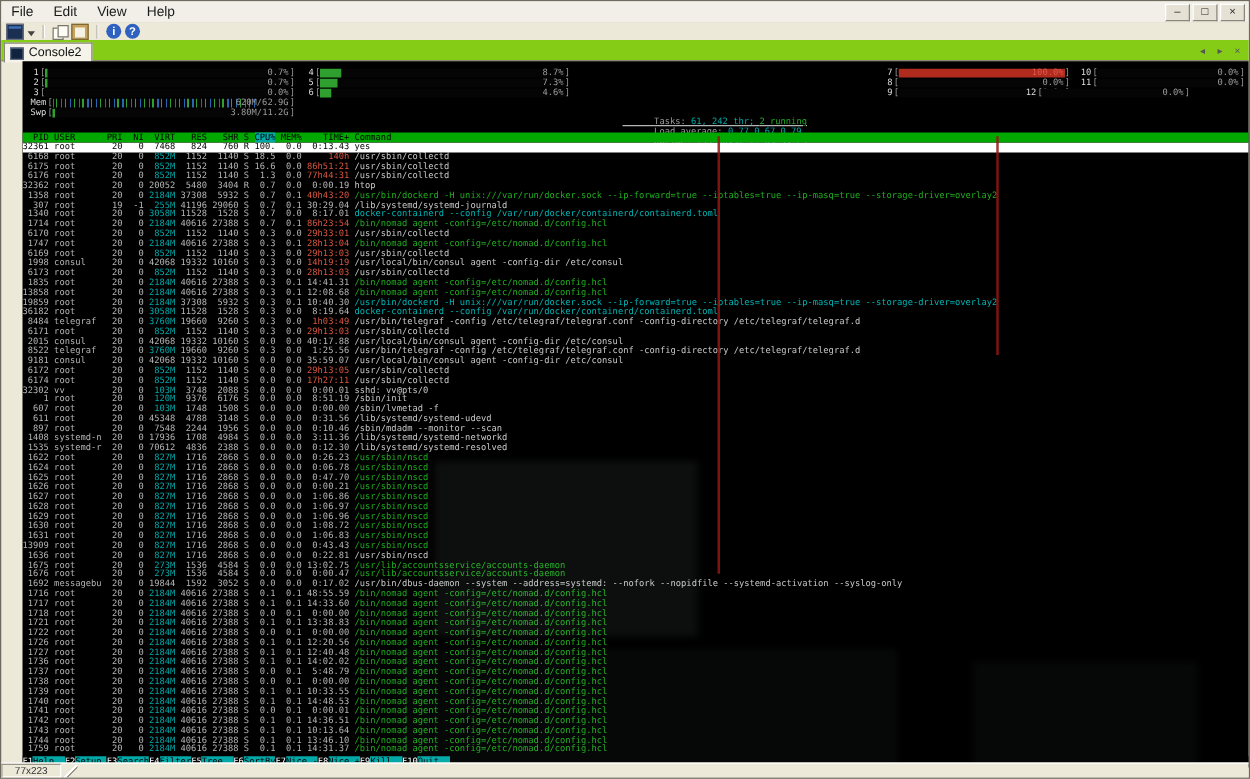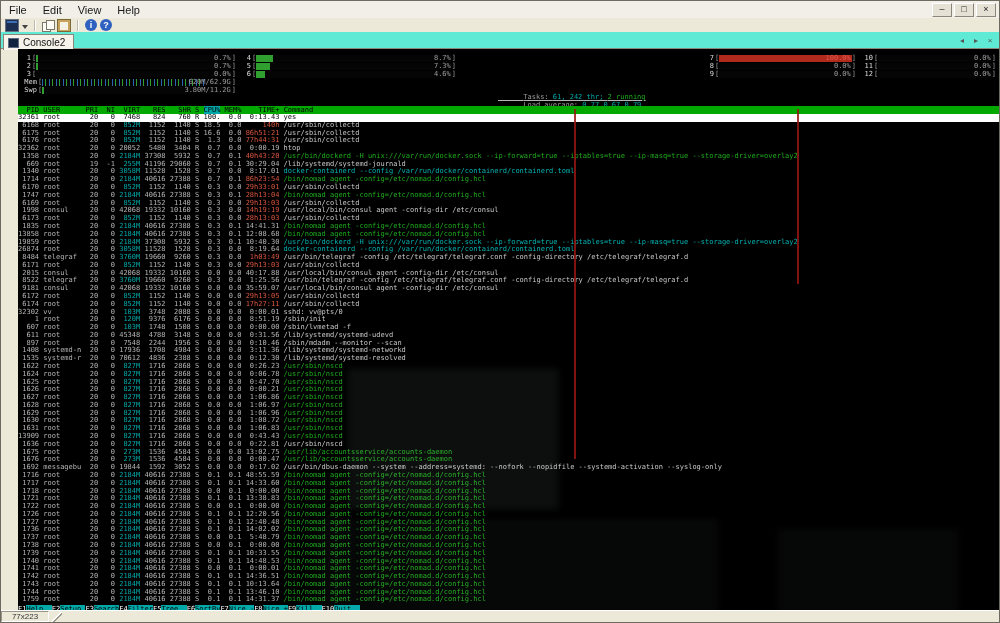--- a/index.html
+++ b/index.html
@@ -19,21 +19,21 @@
   .icon-console{background:#1b2f52;border:1px solid #6a7florin;border:1px solid #66707f;}
   .icon-console:before{content:"";position:absolute;left:1px;top:1px;right:1px;height:2px;background:#3c6fb5;}
   .caret{width:0;height:0;border-left:3px solid transparent;border-right:3px solid transparent;border-top:4px solid #444;margin-top:4px;}
   .icon-copy{background:transparent;}
   .icon-copy:before{content:"";position:absolute;left:0;top:2px;width:7px;height:8px;background:#fdfdf5;border:1px solid #7a7668;}
   .icon-copy:after{content:"";position:absolute;left:4px;top:0;width:7px;height:8px;background:#fdfdf5;border:1px solid #7a7668;}
   .icon-paste{background:#c8a25a;border:1px solid #7a6a3a;}
   .icon-paste:before{content:"";position:absolute;left:2px;top:2px;right:2px;bottom:1px;background:#f4f2e4;}
   .roundicon{width:12px;height:12px;border-radius:50%;background:#2f62c0;color:#fff;font-size:9px;
              line-height:12px;text-align:center;font-weight:bold;}
-  .tabbar{position:absolute;left:0;top:31px;width:100%;height:17px;background:#5eead4;
+  .tabbar{position:absolute;left:0;top:31px;width:100%;height:17px;background:#84cc16;
           border-bottom:1px solid #8a867a;box-sizing:border-box;}
   .tab{position:absolute;left:2px;top:2px;height:15px;background:#f5f3ea;border:1px solid #8a867a;border-bottom:none;
        display:flex;align-items:center;padding:0 8px 0 4px;font-size:10px;color:#111;gap:4px;}
   .tabicon{width:9px;height:8px;background:#10233f;border:1px solid #5d6b80;}
   .tabcontrols{position:absolute;right:4px;top:3px;display:flex;gap:4px;font-size:8px;color:#555;}
   .tabcontrols span{width:10px;height:11px;text-align:center;line-height:11px;}
   .statusbar{position:absolute;left:0;bottom:0;width:100%;height:11px;background:#ece9d8;border-top:1px solid #fff;
              display:flex;align-items:center;font-size:9px;color:#222;}
   .sbleft{flex:1;padding-left:6px;}
   .sbpanel{width:46px;height:9px;border:1px solid;border-color:#9a968a #fff #fff #9a968a;
@@ -122,21 +122,21 @@
         <div class="meter" style="left: 3px; top: 13px; width: 215px;"><span class="mlabel">2</span><span class="brk">[</span><div class="mbar"><div class="mfill" style="width: 1%;"></div><span class="mval">0.7%</span></div><span class="brk">]</span></div>
         <div class="meter" style="left: 3px; top: 21px; width: 215px;"><span class="mlabel">3</span><span class="brk">[</span><div class="mbar"><div class="mfill" style="width: 0px;"></div><span class="mval">0.0%</span></div><span class="brk">]</span></div>
         <div class="meter" style="left: 223px; top: 5px; width: 215px;"><span class="mlabel">4</span><span class="brk">[</span><div class="mbar"><div class="mfill" style="width: 8.7%;"></div><span class="mval">8.7%</span></div><span class="brk">]</span></div>
         <div class="meter" style="left: 223px; top: 13px; width: 215px;"><span class="mlabel">5</span><span class="brk">[</span><div class="mbar"><div class="mfill" style="width: 7.3%;"></div><span class="mval">7.3%</span></div><span class="brk">]</span></div>
         <div class="meter" style="left: 223px; top: 21px; width: 215px;"><span class="mlabel">6</span><span class="brk">[</span><div class="mbar"><div class="mfill" style="width: 4.6%;"></div><span class="mval">4.6%</span></div><span class="brk">]</span></div>
         <div class="meter" style="left: 686px; top: 5px; width: 152px;"><span class="mlabel">7</span><span class="brk">[</span><div class="mbar"><div class="mfill red" style="width: 100%;"></div><span class="mval hot">100.0%</span></div><span class="brk">]</span></div>
         <div class="meter" style="left: 686px; top: 13px; width: 152px;"><span class="mlabel">8</span><span class="brk">[</span><div class="mbar"><div class="mfill" style="width: 0px;"></div><span class="mval">0.0%</span></div><span class="brk">]</span></div>
         <div class="meter" style="left: 686px; top: 21px; width: 152px;"><span class="mlabel">9</span><span class="brk">[</span><div class="mbar"><div class="mfill" style="width: 0px;"></div><span class="mval">0.0%</span></div><span class="brk">]</span></div>
         <div class="meter" style="left: 845px; top: 5px; width: 133px;"><span class="mlabel">10</span><span class="brk">[</span><div class="mbar"><div class="mfill" style="width: 0px;"></div><span class="mval">0.0%</span></div><span class="brk">]</span></div>
         <div class="meter" style="left: 845px; top: 13px; width: 133px;"><span class="mlabel">11</span><span class="brk">[</span><div class="mbar"><div class="mfill" style="width: 0px;"></div><span class="mval">0.0%</span></div><span class="brk">]</span></div>
-        <div class="meter" style="left: 845px; top: 21px; width: 133px; justify-content: center;"><span class="mlabel">12</span><span class="brk">[</span><div class="mbar"><div class="mfill" style="width: 0px;"></div><span class="mval">0.0%</span></div><span class="brk">]</span></div>
+        <div class="meter" style="left: 801px; top: 21px; width: 133px; justify-content: center;"><span class="mlabel">12</span><span class="brk">[</span><div class="mbar"><div class="mfill" style="width: 0px;"></div><span class="mval">0.0%</span></div><span class="brk">]</span></div>
       </div>
     <div id="memswp">
         <div class="meter" style="left: 3px; top: 29px; width: 215px;"><span class="mlabel" style="width: 16px;">Mem</span><span class="brk">[</span><div class="mbar"><div class="memtex"></div><span class="mval">620M/62.9G</span></div><span class="brk">]</span></div>
         <div class="meter" style="left: 3px; top: 37px; width: 215px;"><span class="mlabel" style="width: 16px;">Swp</span><span class="brk">[</span><div class="mbar"><div class="mfill" style="width: 2px;"></div><span class="mval">3.80M/11.2G</span></div><span class="brk">]</span></div>
       </div>
     <div class="ttext" style="left:480px;top:36px;text-decoration:underline;">
       <span class="dim">Tasks: </span><span class="cyn">61, 242 thr; </span><span class="cg">2 running</span>
     </div>
     <div class="ttext" style="left:480px;top:44px;">
       <span class="dim">Load average: </span><span class="cyn">0.77 0.67 0.79</span>
@@ -146,32 +146,32 @@
     </div>
 
     <div class="phead" id="table-header"><span>  PID</span> <span>USER     </span> <span>PRI</span> <span> NI</span> <span> VIRT</span> <span>  RES</span> <span>  SHR</span> <span>S</span> <span class="sortcol">CPU%</span> <span>MEM%</span> <span>   TIME+</span> <span>Command</span></div>
     <div class="rows" id="process-rows">
         <div class="prow sel"><span>32361 </span><span>root      </span><span> 20 </span><span>  0 </span><span> 7468 </span><span>  824 </span><span>  760 </span><span>R </span><span>100. </span><span> 0.0 </span><span> 0:13.43 </span><span class="cw">yes</span></div>
         <div class="prow"><span> 6168 </span><span>root      </span><span> 20 </span><span>  0 </span><span class="cyn"> 852M </span><span> 1152 </span><span> 1140 </span><span>S </span><span>18.5 </span><span> 0.0 </span><span class="hot">    140h </span><span class="cw">/usr/sbin/collectd</span></div>
         <div class="prow"><span> 6175 </span><span>root      </span><span> 20 </span><span>  0 </span><span class="cyn"> 852M </span><span> 1152 </span><span> 1140 </span><span>S </span><span>16.6 </span><span> 0.0 </span><span class="hot">86h51:21 </span><span class="cw">/usr/sbin/collectd</span></div>
         <div class="prow"><span> 6176 </span><span>root      </span><span> 20 </span><span>  0 </span><span class="cyn"> 852M </span><span> 1152 </span><span> 1140 </span><span>S </span><span> 1.3 </span><span> 0.0 </span><span class="hot">77h44:31 </span><span class="cw">/usr/sbin/collectd</span></div>
         <div class="prow"><span>32362 </span><span>root      </span><span> 20 </span><span>  0 </span><span>20052 </span><span> 5480 </span><span> 3404 </span><span>R </span><span> 0.7 </span><span> 0.0 </span><span> 0:00.19 </span><span class="cw">htop</span></div>
         <div class="prow"><span> 1358 </span><span>root      </span><span> 20 </span><span>  0 </span><span class="cyn">2184M </span><span>37308 </span><span> 5932 </span><span>S </span><span> 0.7 </span><span> 0.1 </span><span class="hot">40h43:20 </span><span class="cg">/usr/bin/dockerd -H unix:///var/run/docker.sock --ip-forward=true --iptables=true --ip-masq=true --storage-driver=overlay2</span></div>
-        <div class="prow"><span>  669 </span><span>root      </span><span> 19 </span><span> -1 </span><span class="cyn"> 255M </span><span>41196 </span><span>29060 </span><span>S </span><span> 0.7 </span><span> 0.1 </span><span>30:29.04 </span><span class="cw">/lib/systemd/systemd-journald</span></div>
+        <div class="prow"><span>  307 </span><span>root      </span><span> 19 </span><span> -1 </span><span class="cyn"> 255M </span><span>41196 </span><span>29060 </span><span>S </span><span> 0.7 </span><span> 0.1 </span><span>30:29.04 </span><span class="cw">/lib/systemd/systemd-journald</span></div>
         <div class="prow"><span> 1340 </span><span>root      </span><span> 20 </span><span>  0 </span><span class="cyn">3058M </span><span>11528 </span><span> 1528 </span><span>S </span><span> 0.7 </span><span> 0.0 </span><span> 8:17.01 </span><span class="cc">docker-containerd --config /var/run/docker/containerd/containerd.toml</span></div>
         <div class="prow"><span> 1714 </span><span>root      </span><span> 20 </span><span>  0 </span><span class="cyn">2184M </span><span>40616 </span><span>27388 </span><span>S </span><span> 0.7 </span><span> 0.1 </span><span class="hot">86h23:54 </span><span class="cg">/bin/nomad agent -config=/etc/nomad.d/config.hcl</span></div>
         <div class="prow"><span> 6170 </span><span>root      </span><span> 20 </span><span>  0 </span><span class="cyn"> 852M </span><span> 1152 </span><span> 1140 </span><span>S </span><span> 0.3 </span><span> 0.0 </span><span class="hot">29h33:01 </span><span class="cw">/usr/sbin/collectd</span></div>
         <div class="prow"><span> 1747 </span><span>root      </span><span> 20 </span><span>  0 </span><span class="cyn">2184M </span><span>40616 </span><span>27388 </span><span>S </span><span> 0.3 </span><span> 0.1 </span><span class="hot">28h13:04 </span><span class="cg">/bin/nomad agent -config=/etc/nomad.d/config.hcl</span></div>
         <div class="prow"><span> 6169 </span><span>root      </span><span> 20 </span><span>  0 </span><span class="cyn"> 852M </span><span> 1152 </span><span> 1140 </span><span>S </span><span> 0.3 </span><span> 0.0 </span><span class="hot">29h13:03 </span><span class="cw">/usr/sbin/collectd</span></div>
         <div class="prow"><span> 1998 </span><span>consul    </span><span> 20 </span><span>  0 </span><span>42068 </span><span>19332 </span><span>10160 </span><span>S </span><span> 0.3 </span><span> 0.0 </span><span class="hot">14h19:19 </span><span class="cw">/usr/local/bin/consul agent -config-dir /etc/consul</span></div>
         <div class="prow"><span> 6173 </span><span>root      </span><span> 20 </span><span>  0 </span><span class="cyn"> 852M </span><span> 1152 </span><span> 1140 </span><span>S </span><span> 0.3 </span><span> 0.0 </span><span class="hot">28h13:03 </span><span class="cw">/usr/sbin/collectd</span></div>
         <div class="prow"><span> 1835 </span><span>root      </span><span> 20 </span><span>  0 </span><span class="cyn">2184M </span><span>40616 </span><span>27388 </span><span>S </span><span> 0.3 </span><span> 0.1 </span><span>14:41.31 </span><span class="cg">/bin/nomad agent -config=/etc/nomad.d/config.hcl</span></div>
         <div class="prow"><span>13858 </span><span>root      </span><span> 20 </span><span>  0 </span><span class="cyn">2184M </span><span>40616 </span><span>27388 </span><span>S </span><span> 0.3 </span><span> 0.1 </span><span>12:08.68 </span><span class="cg">/bin/nomad agent -config=/etc/nomad.d/config.hcl</span></div>
         <div class="prow"><span>19859 </span><span>root      </span><span> 20 </span><span>  0 </span><span class="cyn">2184M </span><span>37308 </span><span> 5932 </span><span>S </span><span> 0.3 </span><span> 0.1 </span><span>10:40.30 </span><span class="cc">/usr/bin/dockerd -H unix:///var/run/docker.sock --ip-forward=true --iptables=true --ip-masq=true --storage-driver=overlay2</span></div>
-        <div class="prow"><span>26874 </span><span>root      </span><span> 20 </span><span>  0 </span><span class="cyn">3058M </span><span>11528 </span><span> 1528 </span><span>S </span><span> 0.3 </span><span> 0.0 </span><span> 8:19.64 </span><span class="cc">docker-containerd --config /var/run/docker/containerd/containerd.toml</span></div>
+        <div class="prow"><span>36182 </span><span>root      </span><span> 20 </span><span>  0 </span><span class="cyn">3058M </span><span>11528 </span><span> 1528 </span><span>S </span><span> 0.3 </span><span> 0.0 </span><span> 8:19.64 </span><span class="cc">docker-containerd --config /var/run/docker/containerd/containerd.toml</span></div>
         <div class="prow"><span> 8484 </span><span>telegraf  </span><span> 20 </span><span>  0 </span><span class="cyn">3760M </span><span>19660 </span><span> 9260 </span><span>S </span><span> 0.3 </span><span> 0.0 </span><span class="hot"> 1h03:49 </span><span class="cw">/usr/bin/telegraf -config /etc/telegraf/telegraf.conf -config-directory /etc/telegraf/telegraf.d</span></div>
         <div class="prow"><span> 6171 </span><span>root      </span><span> 20 </span><span>  0 </span><span class="cyn"> 852M </span><span> 1152 </span><span> 1140 </span><span>S </span><span> 0.3 </span><span> 0.0 </span><span class="hot">29h13:03 </span><span class="cw">/usr/sbin/collectd</span></div>
         <div class="prow"><span> 2015 </span><span>consul    </span><span> 20 </span><span>  0 </span><span>42068 </span><span>19332 </span><span>10160 </span><span>S </span><span> 0.0 </span><span> 0.0 </span><span>40:17.88 </span><span class="cw">/usr/local/bin/consul agent -config-dir /etc/consul</span></div>
         <div class="prow"><span> 8522 </span><span>telegraf  </span><span> 20 </span><span>  0 </span><span class="cyn">3760M </span><span>19660 </span><span> 9260 </span><span>S </span><span> 0.3 </span><span> 0.0 </span><span> 1:25.56 </span><span class="cw">/usr/bin/telegraf -config /etc/telegraf/telegraf.conf -config-directory /etc/telegraf/telegraf.d</span></div>
         <div class="prow"><span> 9181 </span><span>consul    </span><span> 20 </span><span>  0 </span><span>42068 </span><span>19332 </span><span>10160 </span><span>S </span><span> 0.0 </span><span> 0.0 </span><span>35:59.07 </span><span class="cw">/usr/local/bin/consul agent -config-dir /etc/consul</span></div>
         <div class="prow"><span> 6172 </span><span>root      </span><span> 20 </span><span>  0 </span><span class="cyn"> 852M </span><span> 1152 </span><span> 1140 </span><span>S </span><span> 0.0 </span><span> 0.0 </span><span class="hot">29h13:05 </span><span class="cw">/usr/sbin/collectd</span></div>
         <div class="prow"><span> 6174 </span><span>root      </span><span> 20 </span><span>  0 </span><span class="cyn"> 852M </span><span> 1152 </span><span> 1140 </span><span>S </span><span> 0.0 </span><span> 0.0 </span><span class="hot">17h27:11 </span><span class="cw">/usr/sbin/collectd</span></div>
         <div class="prow"><span>32302 </span><span>vv        </span><span> 20 </span><span>  0 </span><span class="cyn"> 103M </span><span> 3748 </span><span> 2088 </span><span>S </span><span> 0.0 </span><span> 0.0 </span><span> 0:00.01 </span><span class="cw">sshd: vv@pts/0</span></div>
         <div class="prow"><span>    1 </span><span>root      </span><span> 20 </span><span>  0 </span><span class="cyn"> 120M </span><span> 9376 </span><span> 6176 </span><span>S </span><span> 0.0 </span><span> 0.0 </span><span> 8:51.19 </span><span class="cw">/sbin/init</span></div>
         <div class="prow"><span>  607 </span><span>root      </span><span> 20 </span><span>  0 </span><span class="cyn"> 103M </span><span> 1748 </span><span> 1508 </span><span>S </span><span> 0.0 </span><span> 0.0 </span><span> 0:00.00 </span><span class="cw">/sbin/lvmetad -f</span></div>

